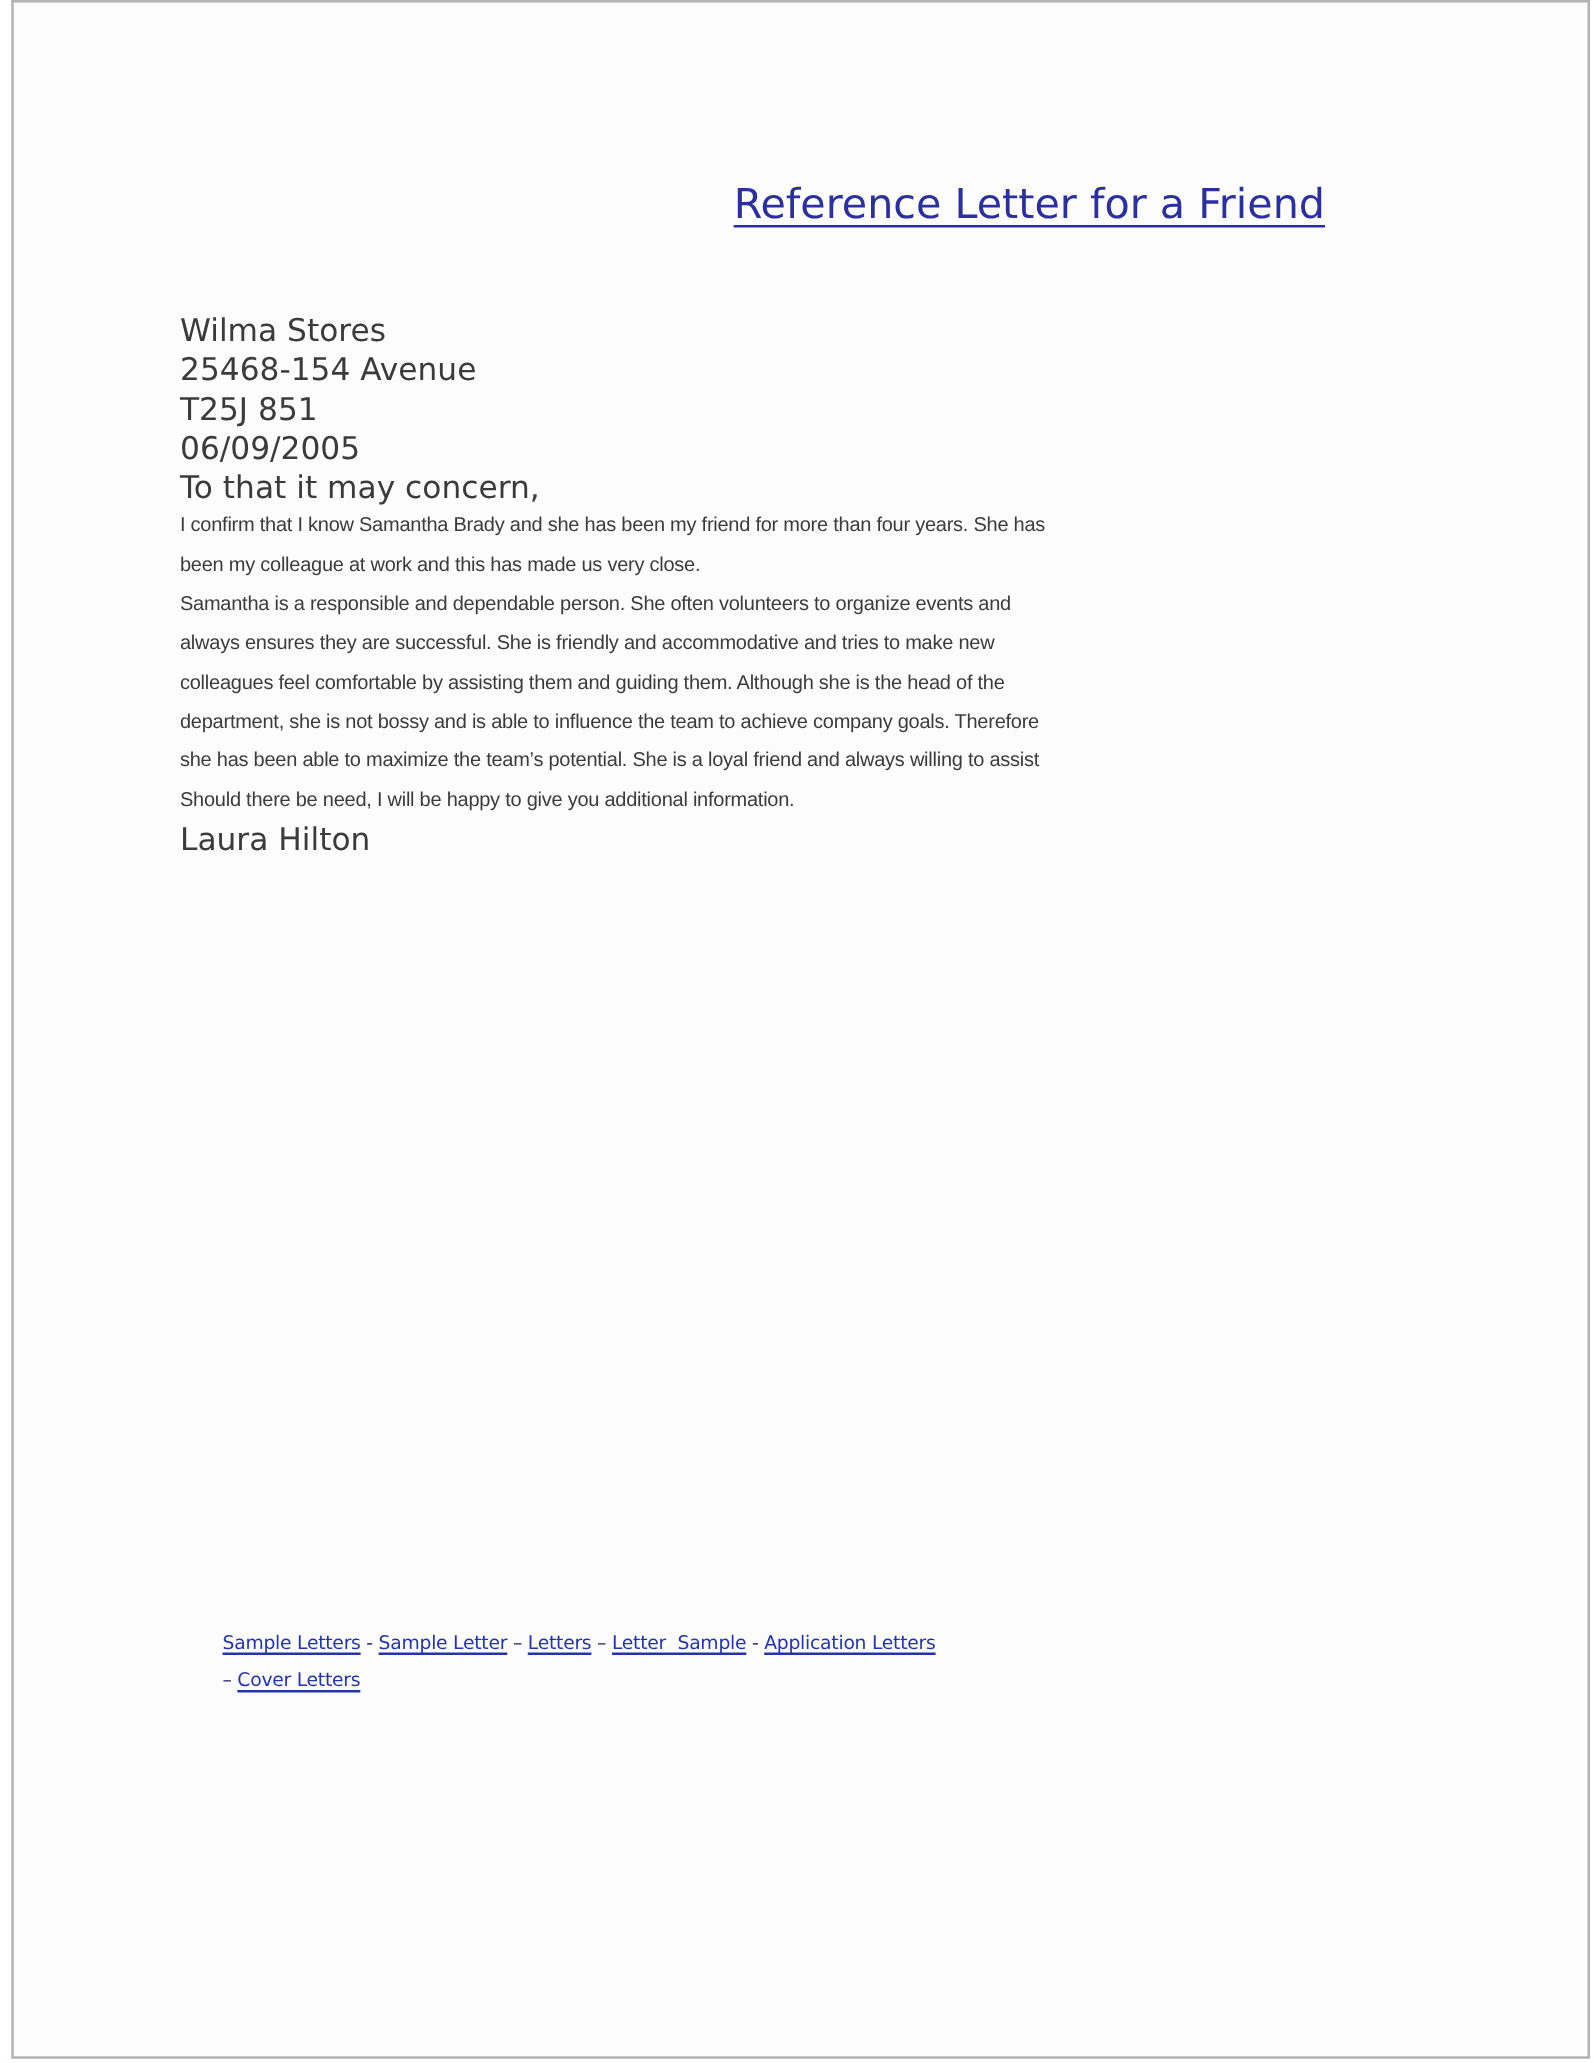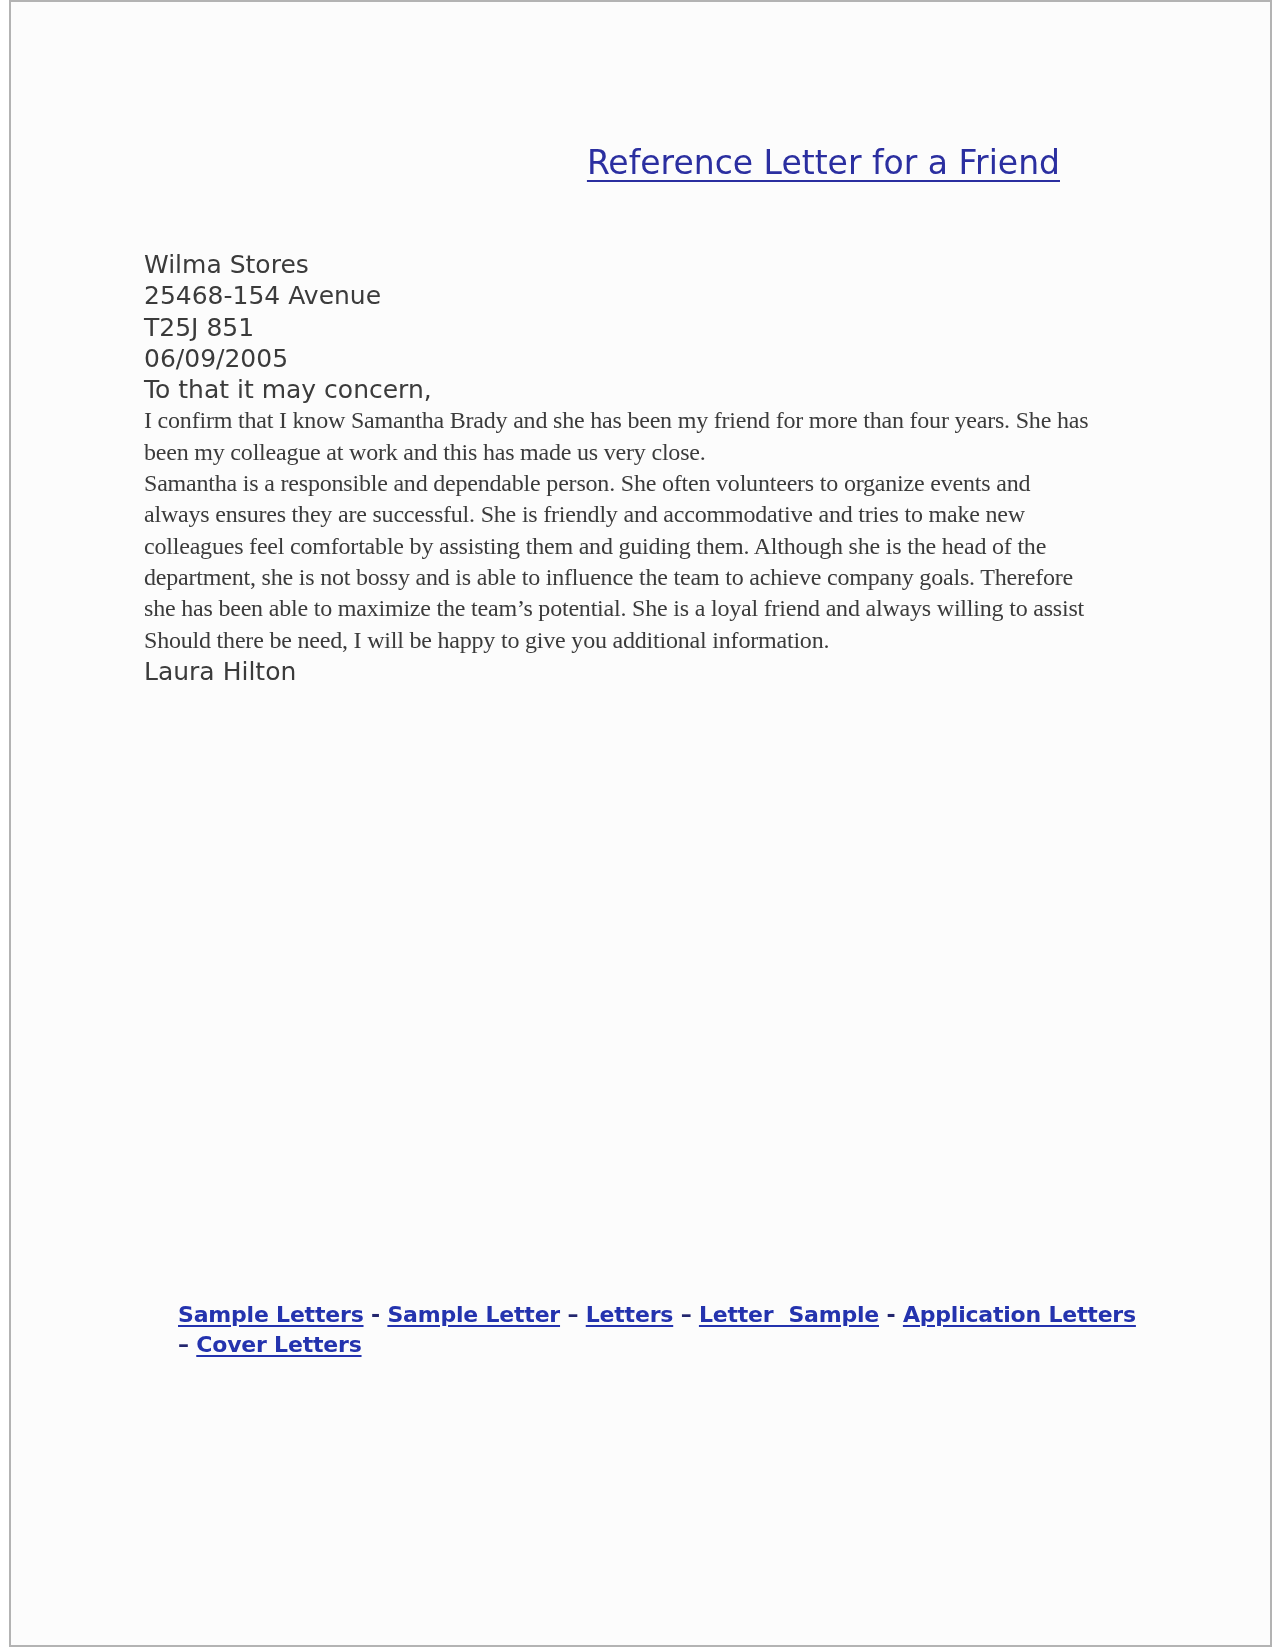--- a/index.html
+++ b/index.html
@@ -48,30 +48,30 @@
   }
   .letter .ln{
     line-height:31.3px;
     white-space:pre;
   }
   .letter .w{
     font-family:"DejaVu Sans",sans-serif;
     font-size:25px;
   }
   .letter .c{
-    font-family:Liberation Serif, serif;
-    font-size:24px;
+    font-family:Liberation Sans, sans-serif;
+    font-size:16px;
     letter-spacing:-0.2px;
   }
   .footer{
     position:absolute;
     left:178px;top:1300px;width:900px;
     font-family:"DejaVu Sans",sans-serif;
-    font-weight:bold;
-    font-size:22px;
+    font-weight:normal;
+    font-size:15px;
     line-height:29.5px;
     letter-spacing:-0.2px;
   }
   .flink{
     color:var(--link-blue);
     text-decoration:underline;
     text-decoration-thickness:2px;
     text-underline-offset:3px;
     white-space:pre;
     cursor:pointer;

